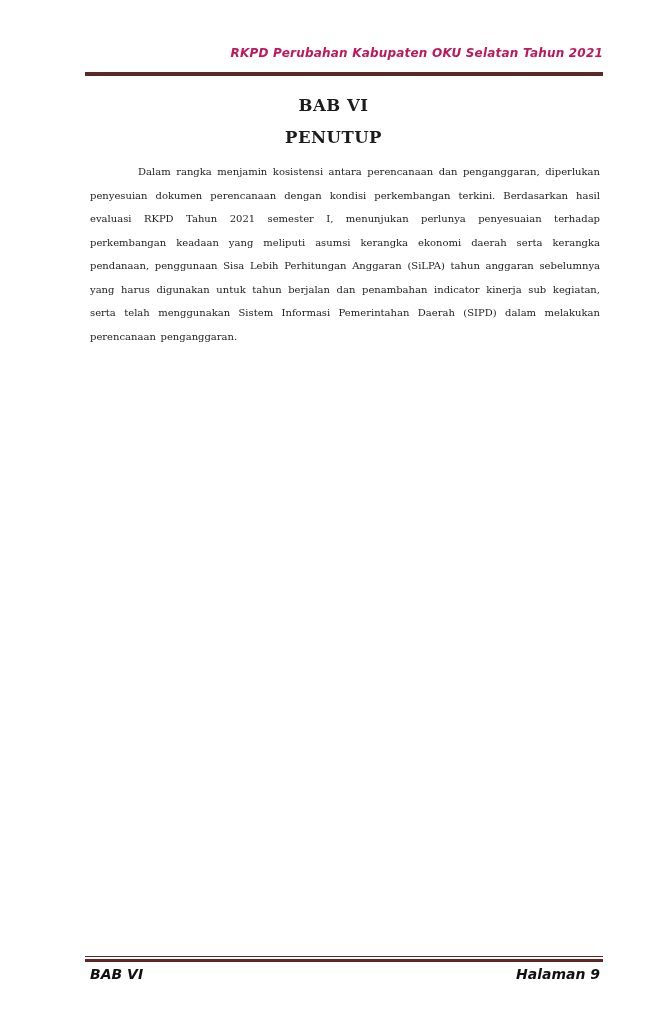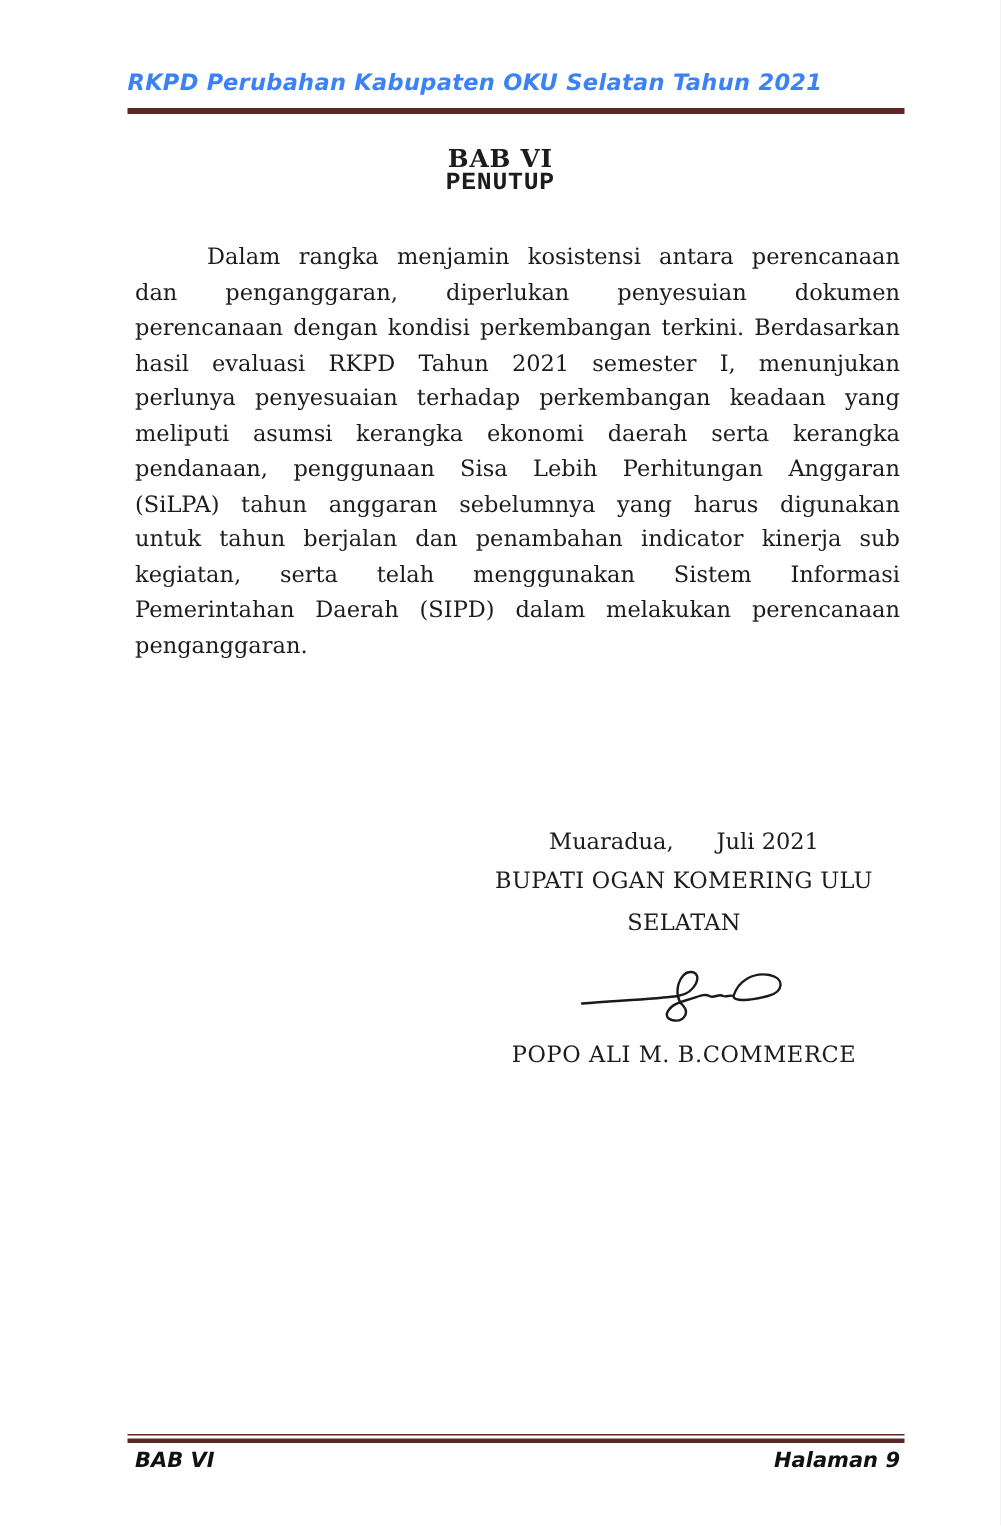--- a/index.html
+++ b/index.html
@@ -13,26 +13,27 @@
     color: #1c1c1c;
     overflow: hidden;
   }
 
   
   .doc-header {
     position: absolute;
     top: 46px;
     left: 85px;
     right: 64px;
+    text-align: right;
     font-family: "DejaVu Sans", sans-serif;
     font-style: italic;
     font-weight: bold;
-    font-size: 15px;
+    font-size: 12px;
     letter-spacing: 0.2px;
-    color: #3b82f6;
+    color: #be185d;
   }
   .header-rule {
     position: absolute;
     top: 72px;
     left: 85px;
     right: 64px;
     height: 4px;
     background: #5e2727;
   }
 
@@ -40,29 +41,29 @@
   .chapter, .chapter-title {
     position: absolute;
     left: 0;
     width: 667px;
     text-align: center;
     font-weight: bold;
     font-size: 16.5px;
     letter-spacing: 0.5px;
   }
   .chapter { top: 96px; }
-  .chapter-title { top: 112px; font-family: Liberation Mono, monospace; }
+  .chapter-title { top: 128px; }
 
   
   .body-text {
     position: absolute;
     top: 160px;
     left: 90px;
     width: 510px;
-    font-size: 15px;
+    font-size: 10px;
     line-height: 23.5px;
     text-align: justify;
   }
   .body-text p {
     margin: 0 0 3px 0;
     text-indent: 48px;
     word-spacing: 1.5px;
   }
 
   
@@ -112,38 +113,20 @@
   <div class="doc-header">RKPD Perubahan Kabupaten OKU Selatan Tahun 2021</div>
   <div class="header-rule"></div>
 
   <div class="chapter">BAB VI</div>
   <div class="chapter-title">PENUTUP</div>
 
   <div class="body-text">
     <p>Dalam rangka menjamin kosistensi antara perencanaan dan penganggaran, diperlukan penyesuian dokumen perencanaan dengan kondisi perkembangan terkini. Berdasarkan hasil evaluasi RKPD Tahun 2021 semester I, menunjukan perlunya penyesuaian terhadap perkembangan keadaan yang meliputi asumsi kerangka ekonomi daerah serta kerangka pendanaan, penggunaan Sisa Lebih Perhitungan Anggaran (SiLPA) tahun anggaran sebelumnya yang harus digunakan untuk tahun berjalan dan penambahan indicator kinerja sub kegiatan, serta telah menggunakan Sistem Informasi Pemerintahan Daerah (SIPD) dalam melakukan perencanaan penganggaran.</p>
   </div>
 
-  <div class="signature-block">
-    <span class="sig-place-date">Muaradua,      Juli 2021</span>
-    <span class="sig-office">BUPATI OGAN KOMERING ULU SELATAN</span>
-    <svg class="sig-scribble" width="140" height="48" viewBox="0 0 140 48">
-      <path d="M2 32 C28 30 52 29 66 27
-               C78 25 83 12 75 11
-               C67 10 62 26 69 33
-               C74 38 70 45 62 43
-               C55 41 59 33 71 30
-               C79 28 83 25 87 27
-               C90 29 93 25 96 27
-               C98 28 101 26 103 27
-               C106 17 116 11 127 13
-               C137 15 137 24 126 27
-               C114 30 103 31 103 27" fill="none" stroke="#1a1a1a" stroke-width="1.6" stroke-linecap="round"></path>
-    </svg>
-    <span class="sig-name">POPO ALI M. B.COMMERCE</span>
-  </div>
 
   <div class="footer-rule"></div>
   <div class="doc-footer">
     <span>BAB VI</span>
     <span>Halaman 9</span>
   </div>
 
 </div>
 
 </body></html>

